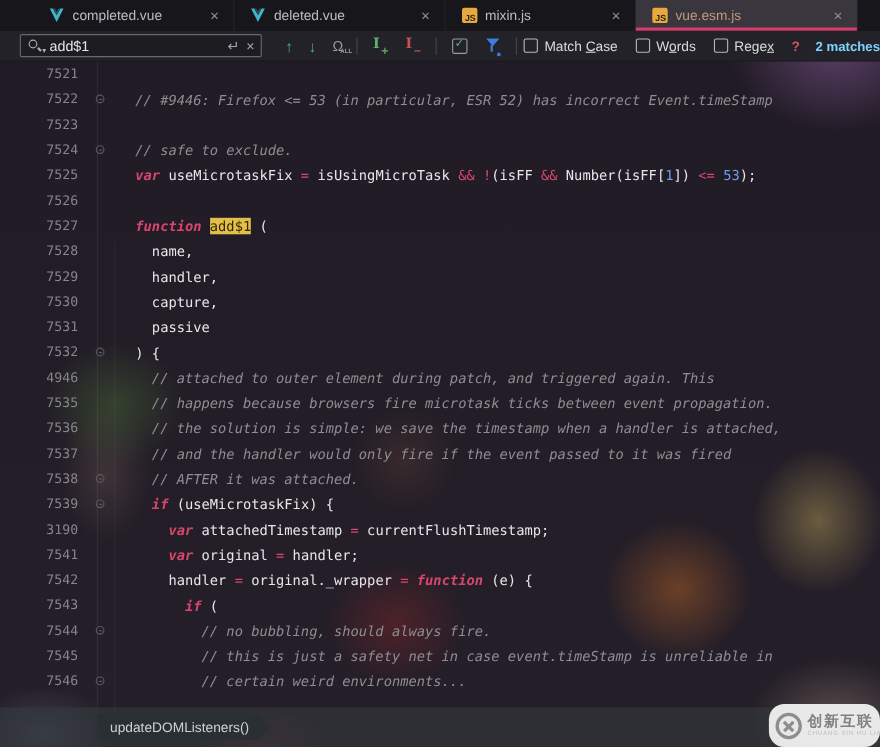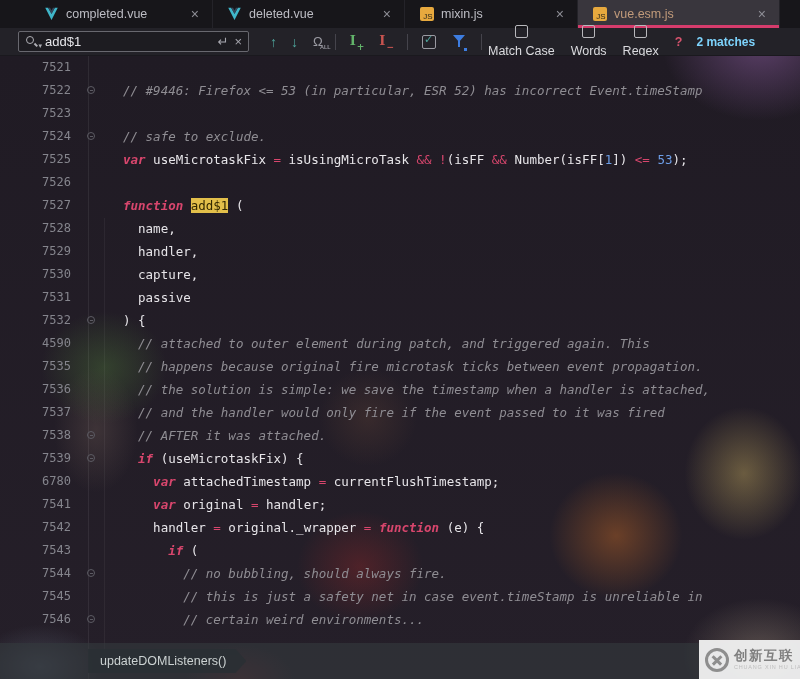--- a/index.html
+++ b/index.html
@@ -12,21 +12,21 @@
   .tab { position:relative; display:flex; align-items:center; gap:7px; padding:0 10px 0 14px; border-right:1px solid #242329; color:#bdbdc4; font-size:12.5px; cursor:default; }
   .tab:nth-child(1){ width:183px; }
   .tab:nth-child(2){ width:192px; }
   .tab:nth-child(3){ width:173px; }
   .tab:nth-child(4){ width:202px; }
   .tab .label { flex:1 1 auto; white-space:nowrap; overflow:hidden; }
   .tab .close { color:#8e8e96; font-size:14px; line-height:1; padding:0 3px; }
   .tab.active { background:#39363d; color:#c09a7a; }
   .tab.active::after { content:""; position:absolute; left:0; right:0; bottom:0; height:3px; background:#d63c6c; }
   .ficon { width:15px; height:15px; flex:0 0 auto; display:flex; align-items:center; justify-content:center; }
-  .jsicon { width:14px; height:14px; background:#e7a93e; border-radius:2px; color:#29251a; font-weight:normal; font-size:8px; display:flex; align-items:flex-end; justify-content:flex-end; padding:0 1px 0 0; font-family:"Liberation Sans",sans-serif; }
+  .jsicon { width:14px; height:14px; background:#e7a93e; border-radius:2px; color:#29251a; font-weight:bold; font-size:8px; display:flex; align-items:flex-end; justify-content:flex-end; padding:0 1px 0 0; font-family:"Liberation Sans",sans-serif; }
   .edge-notch { position:absolute; left:0; top:32px; width:4px; height:15px; background:#8f8f96; border-radius:0 2px 2px 0; opacity:.8; }
 
   
   .findbar { position:absolute; top:28px; left:0; right:0; height:28px; background:#232228; display:flex; align-items:center; border-bottom:1px solid #1a191e; }
   .searchbox { margin-left:18px; width:231px; height:21px; border:1px solid #68686f; border-radius:2px; background:#1d1c21; display:flex; align-items:center; padding:0 6px; gap:6px; }
   .mag { position:relative; width:14px; height:14px; flex:0 0 auto; }
   .mag .lens { position:absolute; left:1px; top:1px; width:8px; height:8px; border:1.6px solid #aeaeb4; border-radius:50%; }
   .mag .handle { position:absolute; left:9px; top:9px; width:4px; height:1.6px; background:#aeaeb4; transform:rotate(45deg); }
   .mag .caret { position:absolute; right:-3px; bottom:-1px; font-size:7px; color:#aeaeb4; }
   .query { flex:1 1 auto; color:#e6e6ea; font-size:13px; font-family:"Liberation Sans",sans-serif; white-space:pre; }
@@ -38,21 +38,21 @@
   .selico { position:relative; font-family:"DejaVu Serif",serif; font-size:13px; font-weight:bold; padding:0 8px; }
   .selico.add { color:#62b36a; }
   .selico.rem { color:#c75450; }
   .selico sub { font-size:9px; position:relative; left:1px; top:2px; }
   .checksq { position:relative; width:14px; height:14px; border:1.4px solid #9a9aa2; border-radius:2px; margin:0 8px; }
   .checksq::after { content:"✓"; position:absolute; left:1px; top:-3px; color:#4fa79e; font-size:11px; }
   .funnel { position:relative; width:15px; height:15px; margin:0 8px; }
   .funnel .cone { position:absolute; top:1px; left:1px; width:0; height:0; border-left:6px solid transparent; border-right:6px solid transparent; border-top:7px solid #3d7de0; }
   .funnel .stem { position:absolute; top:7px; left:5.5px; width:2px; height:6px; background:#3d7de0; }
   .funnel .dot { position:absolute; bottom:-2px; right:0; width:3px; height:3px; background:#3d7de0; }
-  .opt { display:flex; align-items:center; gap:6px; margin-right:16px; color:#dadade; font-size:12.5px; white-space:nowrap;flex-direction:column; }
+  .opt { display:flex; align-items:center; gap:6px; margin-right:16px; color:#dadade; font-size:12.5px; white-space:nowrap; }
   .opt .cb { width:13px; height:13px; border:1.4px solid #b8b8bc; border-radius:2px; background:transparent; flex:0 0 auto; }
   .helpq { color:#d6536d; font-weight:bold; font-size:12.5px; margin-right:14px; }
   .matches { color:#7dd3fc; font-weight:bold; font-size:12px; white-space:nowrap; }
 
   
   .editor { position:absolute; top:56px; left:0; right:0; bottom:0; overflow:hidden;
     background:
       radial-gradient(140px 110px at 95% -2%, rgba(138,92,158,.55), transparent 70%),
       radial-gradient(90px 80px at 13% 50%, rgba(88,142,62,.32), transparent 70%),
       radial-gradient(60px 90px at 12% 60%, rgba(182,150,128,.18), transparent 70%),
@@ -79,21 +79,21 @@
   .sp { color:#e7e5e9; }
   .sn { color:#6d9ee8; }
   .so { color:#d8466d; }
   .sm { background:#e2bf4a; color:#322800; }
 
   
   .bottombar { position:absolute; left:0; right:0; bottom:0; height:36px; background:rgba(52,58,62,.62); display:flex; align-items:center;margin-top:29px; }
   .crumb { margin-left:88px; height:24px; line-height:24px; padding:0 20px 0 12px; background:rgba(42,48,52,.9); color:#ccd2d2; font-size:12.5px; clip-path:polygon(0 0, calc(100% - 11px) 0, 100% 50%, calc(100% - 11px) 100%, 0 100%); }
 
   
-  .watermark { position:absolute; right:0; bottom:0; width:101px; height:39px; background:rgba(238,238,238,.97); display:flex; align-items:center; gap:5px; padding:0 6px; }
+  .watermark { position:absolute; right:0; bottom:0; width:101px; height:39px; background:rgba(238,238,238,.97); display:flex; align-items:center; gap:5px; padding:0 6px;border-radius:14px; }
   .wm-logo { position:relative; width:24px; height:24px; flex:0 0 auto; }
   .wm-logo .ring { position:absolute; inset:0; border:3px solid #8e8e8e; border-radius:50%; }
   .wm-logo .x1,.wm-logo .x2 { position:absolute; left:6px; top:11px; width:12px; height:2.6px; background:#8e8e8e; }
   .wm-logo .x1 { transform:rotate(45deg); }
   .wm-logo .x2 { transform:rotate(-45deg); }
   .wm-text { display:flex; flex-direction:column; line-height:1; }
   .wm-title { color:#808080; font-weight:bold; font-size:13.5px; letter-spacing:1.5px; white-space:nowrap; }
   .wm-sub { color:#bdbdbd; font-size:5.5px; letter-spacing:.8px; margin-top:2px; white-space:nowrap; }
 </style>
 </head>
@@ -245,28 +245,28 @@
           <span class="code"><span class="sp">  passive</span></span>
         </div>
         <div class="line">
           <span class="lnum">7532</span>
           <span class="foldcol">
             <span class="fold"></span>
           </span>
           <span class="code"><span class="sp">) {</span></span>
         </div>
         <div class="line">
-          <span class="lnum">4590</span>
+          <span class="lnum">4946</span>
           <span class="foldcol"></span>
           <span class="code"><span class="sc">  // attached to outer element during patch, and triggered again. This</span></span>
         </div>
         <div class="line">
           <span class="lnum">7535</span>
           <span class="foldcol"></span>
-          <span class="code"><span class="sc">  // happens because original fire microtask ticks between event propagation.</span></span>
+          <span class="code"><span class="sc">  // happens because browsers fire microtask ticks between event propagation.</span></span>
         </div>
         <div class="line">
           <span class="lnum">7536</span>
           <span class="foldcol"></span>
           <span class="code"><span class="sc">  // the solution is simple: we save the timestamp when a handler is attached,</span></span>
         </div>
         <div class="line">
           <span class="lnum">7537</span>
           <span class="foldcol"></span>
           <span class="code"><span class="sc">  // and the handler would only fire if the event passed to it was fired</span></span>
@@ -279,21 +279,21 @@
           <span class="code"><span class="sc">  // AFTER it was attached.</span></span>
         </div>
         <div class="line">
           <span class="lnum">7539</span>
           <span class="foldcol">
             <span class="fold"></span>
           </span>
           <span class="code"><span class="sp">  </span><span class="sk">if</span><span class="sp"> (useMicrotaskFix) {</span></span>
         </div>
         <div class="line">
-          <span class="lnum">6780</span>
+          <span class="lnum">3190</span>
           <span class="foldcol"></span>
           <span class="code"><span class="sp">    </span><span class="sk">var</span><span class="sp"> attachedTimestamp </span><span class="so">=</span><span class="sp"> currentFlushTimestamp;</span></span>
         </div>
         <div class="line">
           <span class="lnum">7541</span>
           <span class="foldcol"></span>
           <span class="code"><span class="sp">    </span><span class="sk">var</span><span class="sp"> original </span><span class="so">=</span><span class="sp"> handler;</span></span>
         </div>
         <div class="line">
           <span class="lnum">7542</span>

